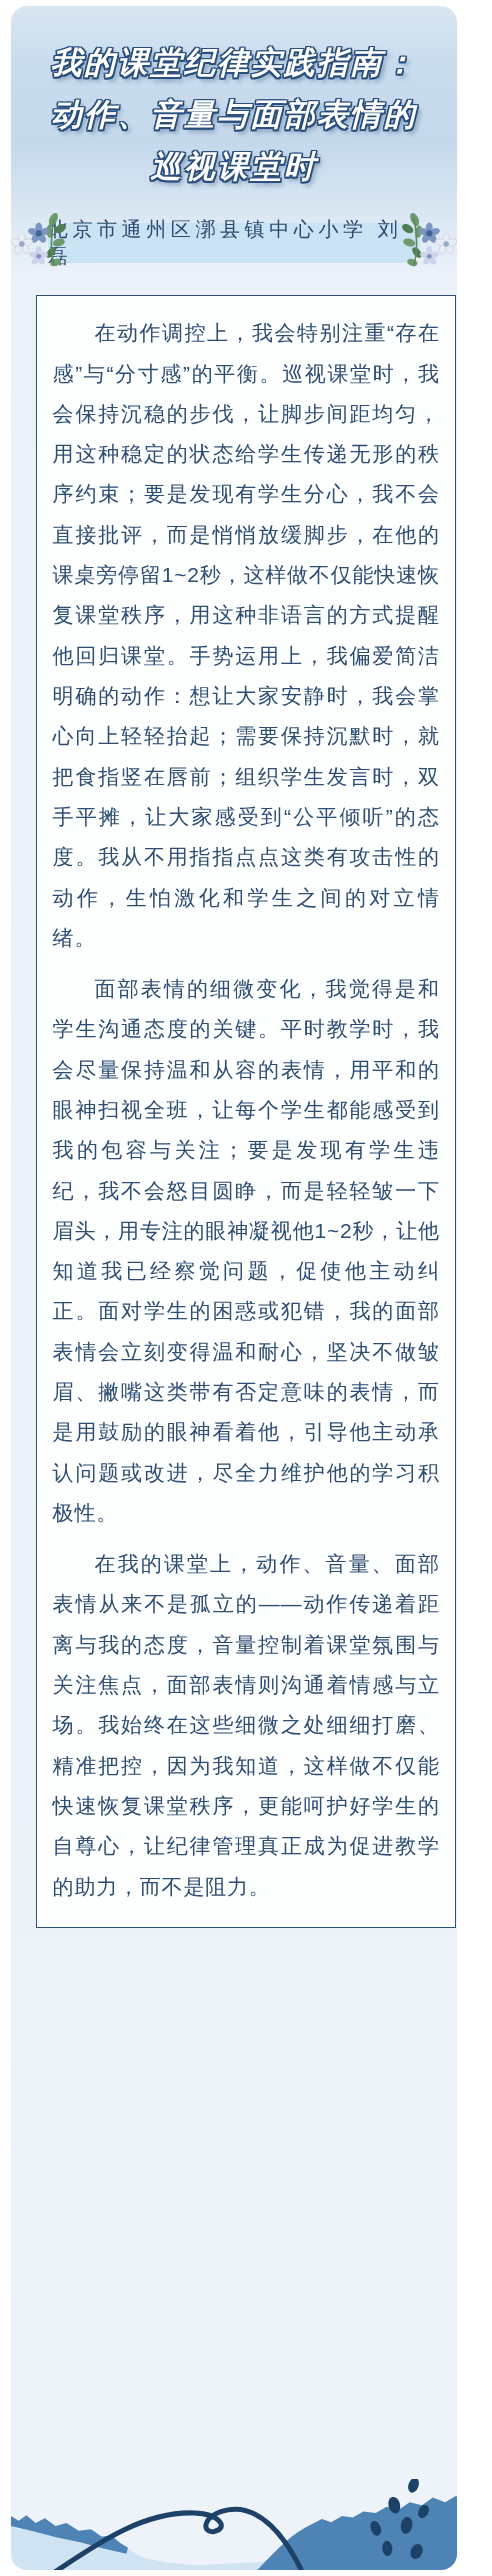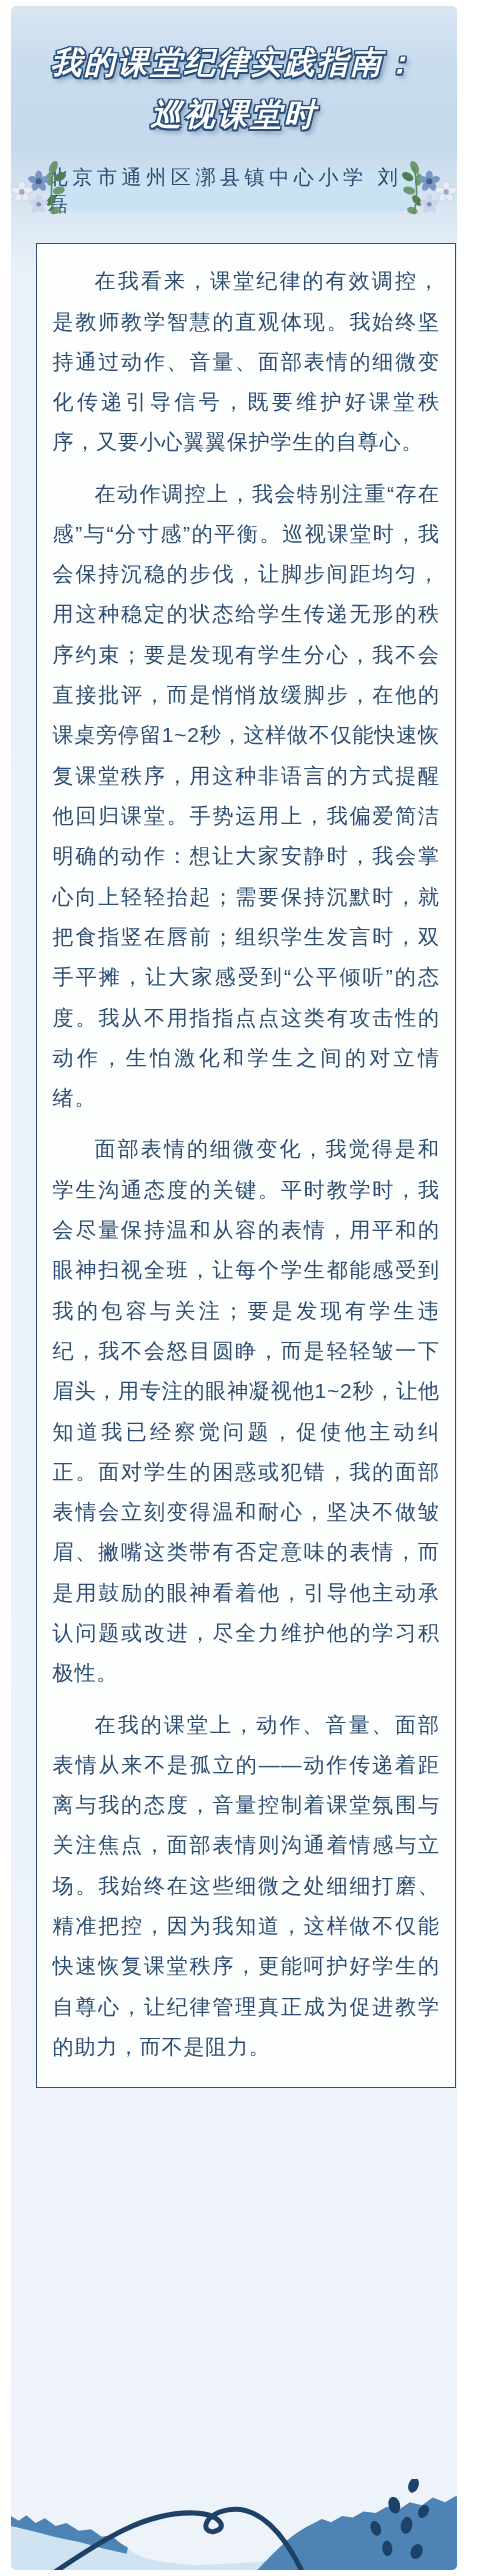--- a/index.html
+++ b/index.html
@@ -5,21 +5,21 @@
   * { margin: 0; padding: 0; box-sizing: border-box; }
   html, body { background: #ffffff; }
   body {
     width: 493px; height: 2576px;
     font-family: "Liberation Sans", sans-serif;
     position: relative; overflow: hidden;
   }
   .card {
     position: absolute; left: 10.8px; top: 6.2px;
     width: 446px; height: 2564px;
-    border-radius: 5px; overflow: hidden;
+    border-radius: 16px; overflow: hidden;
     background: linear-gradient(180deg,
       #d9e6f2 0%, #c9dcee 2.2%, #c6d9ec 5.5%,
       #dde9f4 8.5%, #eaf1f9 10.5%, #eef3fa 100%);
   }
   .title-block {
     padding-top: 31px; text-align: center;
     font-style: italic; font-weight: 700;
     font-size: 31px; line-height: 52px; letter-spacing: 2.3px;
     color: #ffffff;
     text-shadow:
@@ -64,20 +64,21 @@
     width: 471px; height: 91px; display: block;
   }
 </style>
 </head>
 <body>
 
 <div class="card">
 
   <div class="title-block">
     <div>我的课堂纪律实践指南：</div>
+    <div>动作、音量与面部表情的</div>
     <div>巡视课堂时</div>
   </div>
 
   <div class="author-row">
     <svg class="flower left" viewBox="0 0 74 84">
       <g>
         <ellipse cx="55" cy="12" rx="5" ry="9" fill="#6d9b6f" transform="rotate(25 55 12)"></ellipse>
         <ellipse cx="64" cy="24" rx="5" ry="8" fill="#4e7d52" transform="rotate(60 64 24)"></ellipse>
         <ellipse cx="50" cy="28" rx="4.5" ry="8" fill="#6d9b6f" transform="rotate(-10 50 28)"></ellipse>
         <ellipse cx="62" cy="42" rx="5" ry="8" fill="#6d9b6f" transform="rotate(75 62 42)"></ellipse>
@@ -146,21 +147,20 @@
         <ellipse cx="42" cy="58" rx="4" ry="6" fill="#cdd4ea" transform="rotate(72 42 58)"></ellipse>
         <ellipse cx="39" cy="65" rx="4" ry="6" fill="#cdd4ea" transform="rotate(144 39 65)"></ellipse>
         <ellipse cx="32" cy="65" rx="4" ry="6" fill="#cdd4ea" transform="rotate(216 32 65)"></ellipse>
         <ellipse cx="30" cy="58" rx="4" ry="6" fill="#cdd4ea" transform="rotate(288 30 58)"></ellipse>
         <circle cx="36" cy="60" r="3.2" fill="#8193bd"></circle>
       </g>
     </svg>
   </div>
 
   <div class="essay-box">
-    <p>在我看来，课堂纪律的有效调控，是教师教学智慧的直观体现。我始终坚持通过动作、音量、面部表情的细微变化传递引导信号，既要维护好课堂秩序，又要小心翼翼保护学生的自尊心。</p>
     <p>在动作调控上，我会特别注重“存在感”与“分寸感”的平衡。巡视课堂时，我会保持沉稳的步伐，让脚步间距均匀，用这种稳定的状态给学生传递无形的秩序约束；要是发现有学生分心，我不会直接批评，而是悄悄放缓脚步，在他的课桌旁停留1~2秒，这样做不仅能快速恢复课堂秩序，用这种非语言的方式提醒他回归课堂。手势运用上，我偏爱简洁明确的动作：想让大家安静时，我会掌心向上轻轻抬起；需要保持沉默时，就把食指竖在唇前；组织学生发言时，双手平摊，让大家感受到“公平倾听”的态度。我从不用指指点点这类有攻击性的动作，生怕激化和学生之间的对立情绪。</p>
     <p>面部表情的细微变化，我觉得是和学生沟通态度的关键。平时教学时，我会尽量保持温和从容的表情，用平和的眼神扫视全班，让每个学生都能感受到我的包容与关注；要是发现有学生违纪，我不会怒目圆睁，而是轻轻皱一下眉头，用专注的眼神凝视他1~2秒，让他知道我已经察觉问题，促使他主动纠正。面对学生的困惑或犯错，我的面部表情会立刻变得温和耐心，坚决不做皱眉、撇嘴这类带有否定意味的表情，而是用鼓励的眼神看着他，引导他主动承认问题或改进，尽全力维护他的学习积极性。</p>
     <p>在我的课堂上，动作、音量、面部表情从来不是孤立的——动作传递着距离与我的态度，音量控制着课堂氛围与关注焦点，面部表情则沟通着情感与立场。我始终在这些细微之处细细打磨、精准把控，因为我知道，这样做不仅能快速恢复课堂秩序，更能呵护好学生的自尊心，让纪律管理真正成为促进教学的助力，而不是阻力。</p>
   </div>
 
   <svg class="footer-waves" viewBox="0 0 612 118" preserveAspectRatio="none">
     <path fill="#cfe3f2" d="M0,60 L10,65 20,59 32,69 44,63 58,73 70,67 84,79 96,75 110,85 122,81 136,91 150,89 162,97 176,103 200,108 240,112 320,108 400,96 480,84 550,76 612,72 L612,118 L0,118 Z"></path>
     <path fill="#4d83b5" d="M0,48 L10,54 20,47 32,57 44,51 58,61 72,57 88,67 104,65 118,75 130,73 142,83 152,89 150,97 120,90 90,82 60,76 30,68 0,61 Z"></path>
     <path fill="#4d83b5" d="M320,118 C345,92 365,70 392,58 L404,52 416,56 430,48 444,50 458,42 474,44 488,36 504,40 518,30 534,34 548,24 564,30 578,22 594,28 612,22 L612,118 Z"></path>
     <path fill="none" stroke="#1e4168" stroke-width="6.5" stroke-linecap="round" d="M55,122 C120,78 175,42 238,44 C272,45 283,64 264,68 C247,71 248,46 282,40 C322,33 356,72 380,124"></path>

